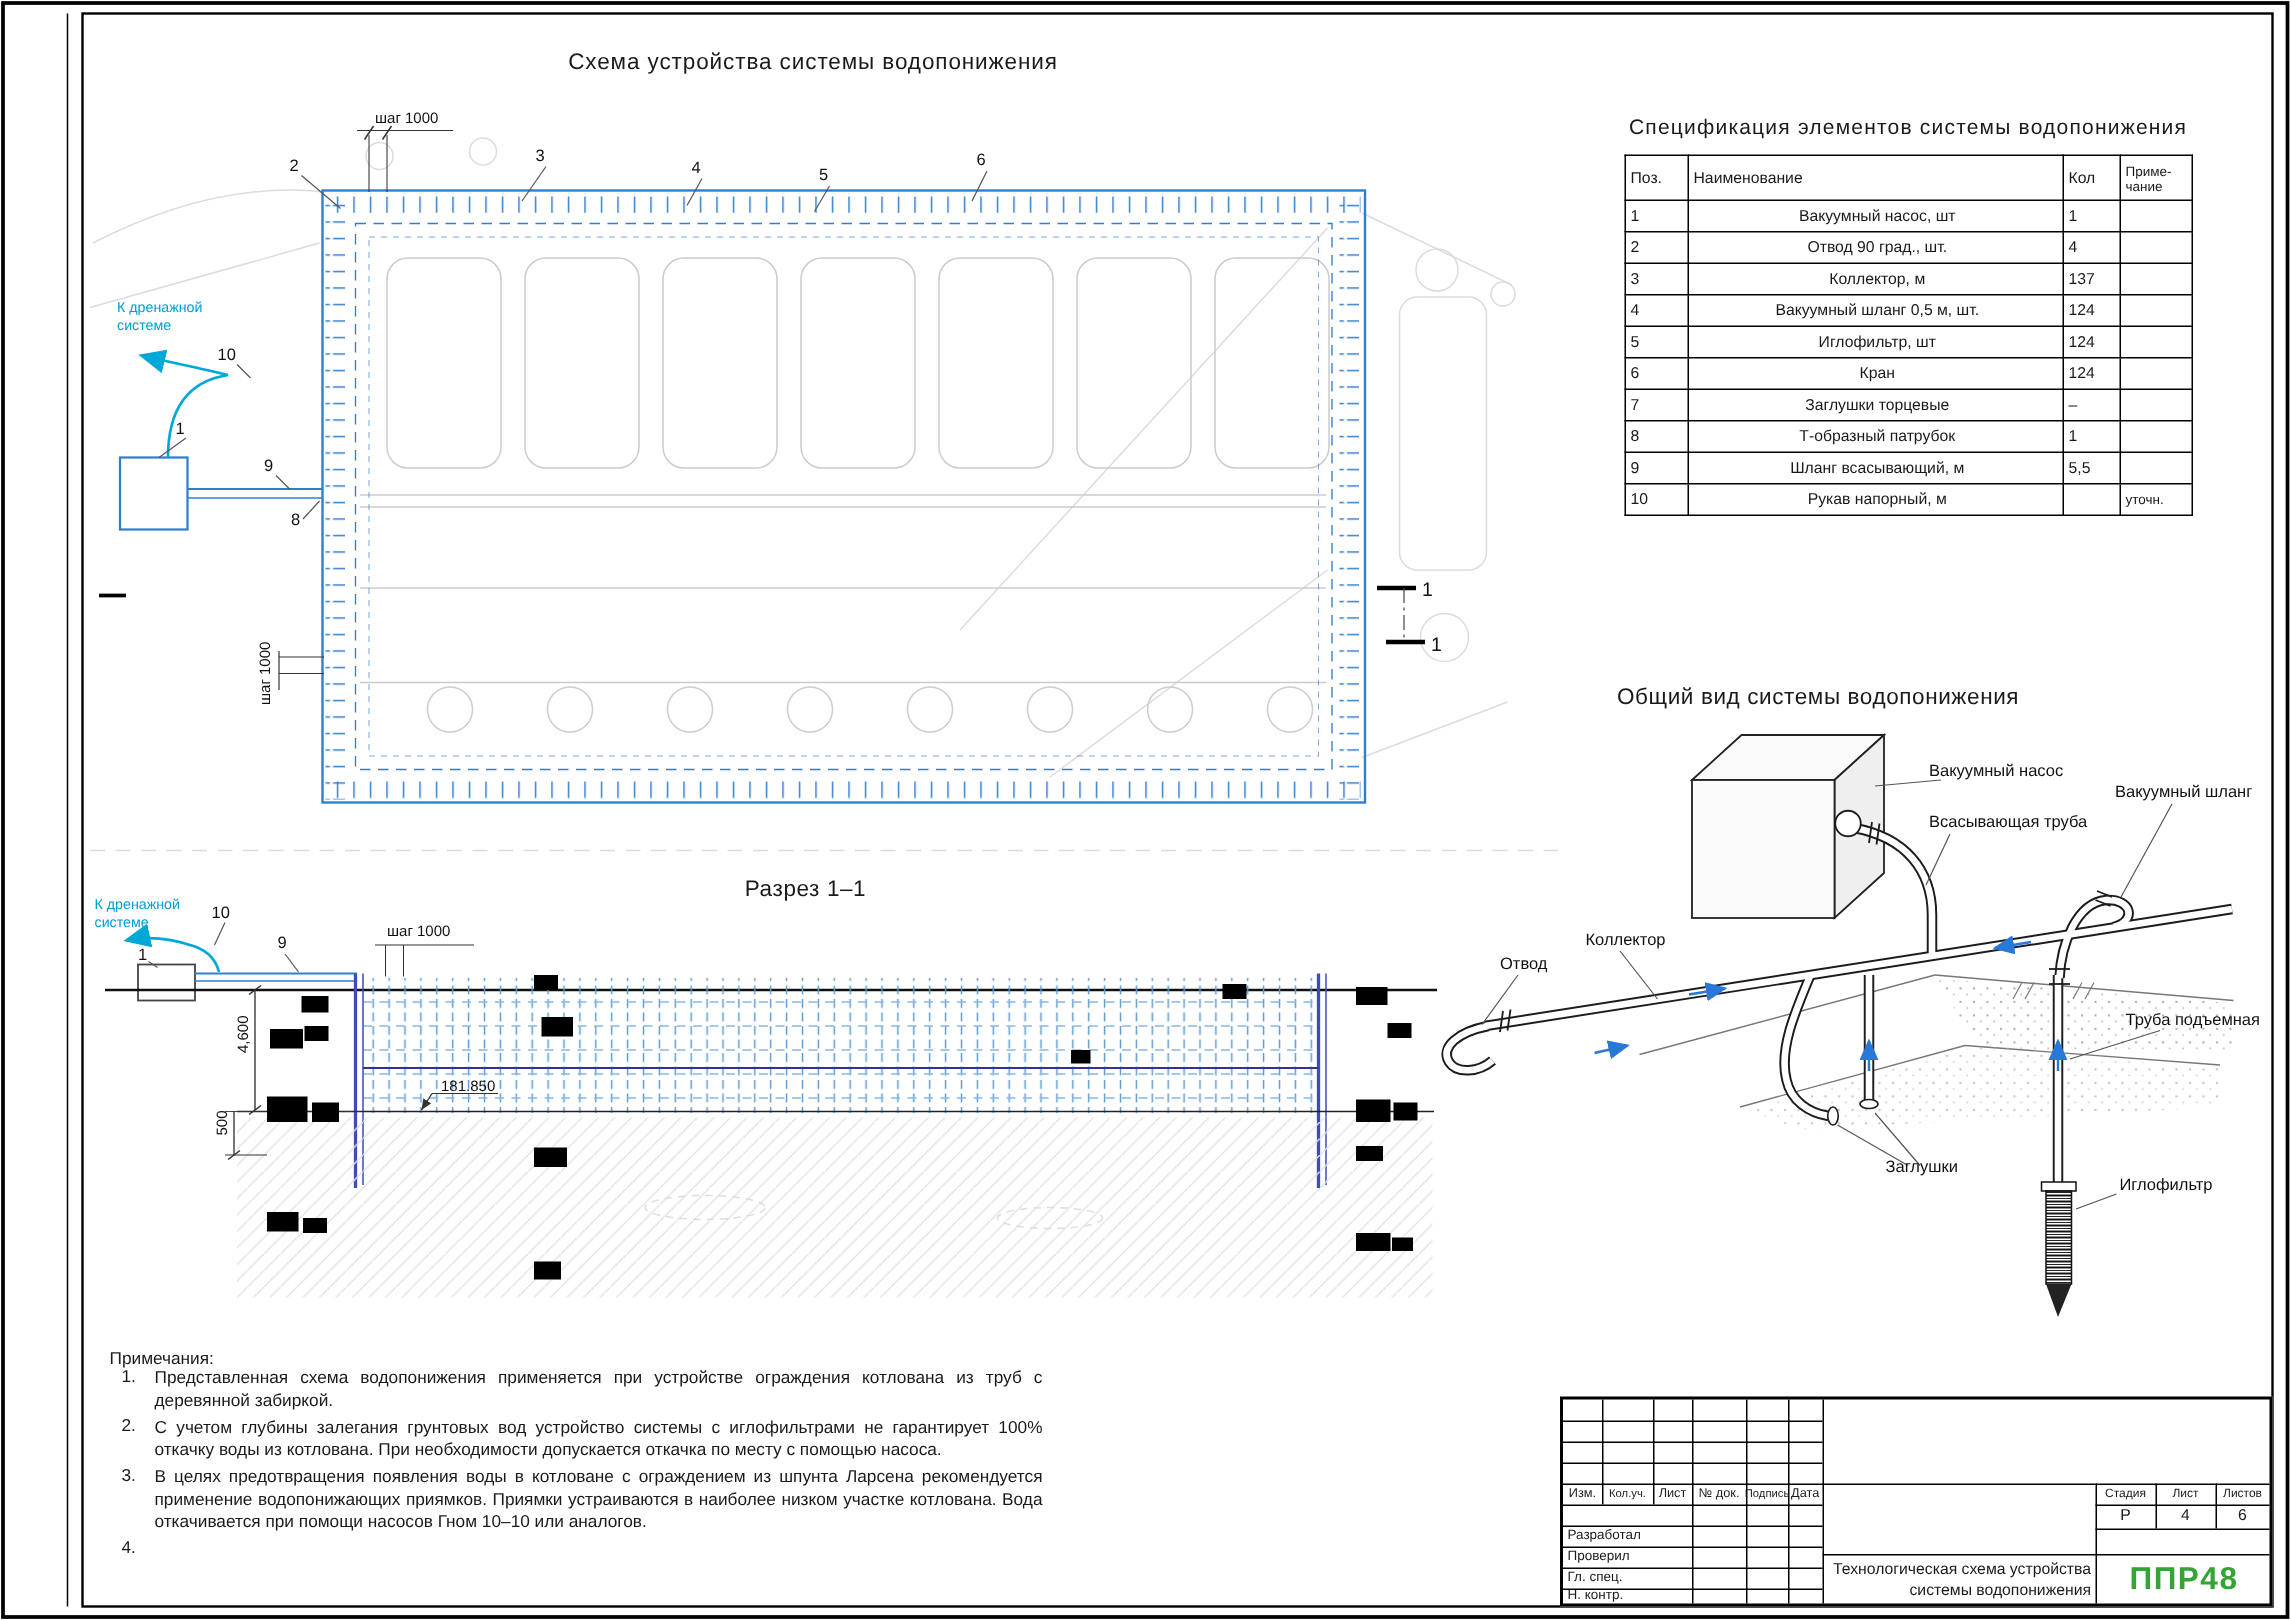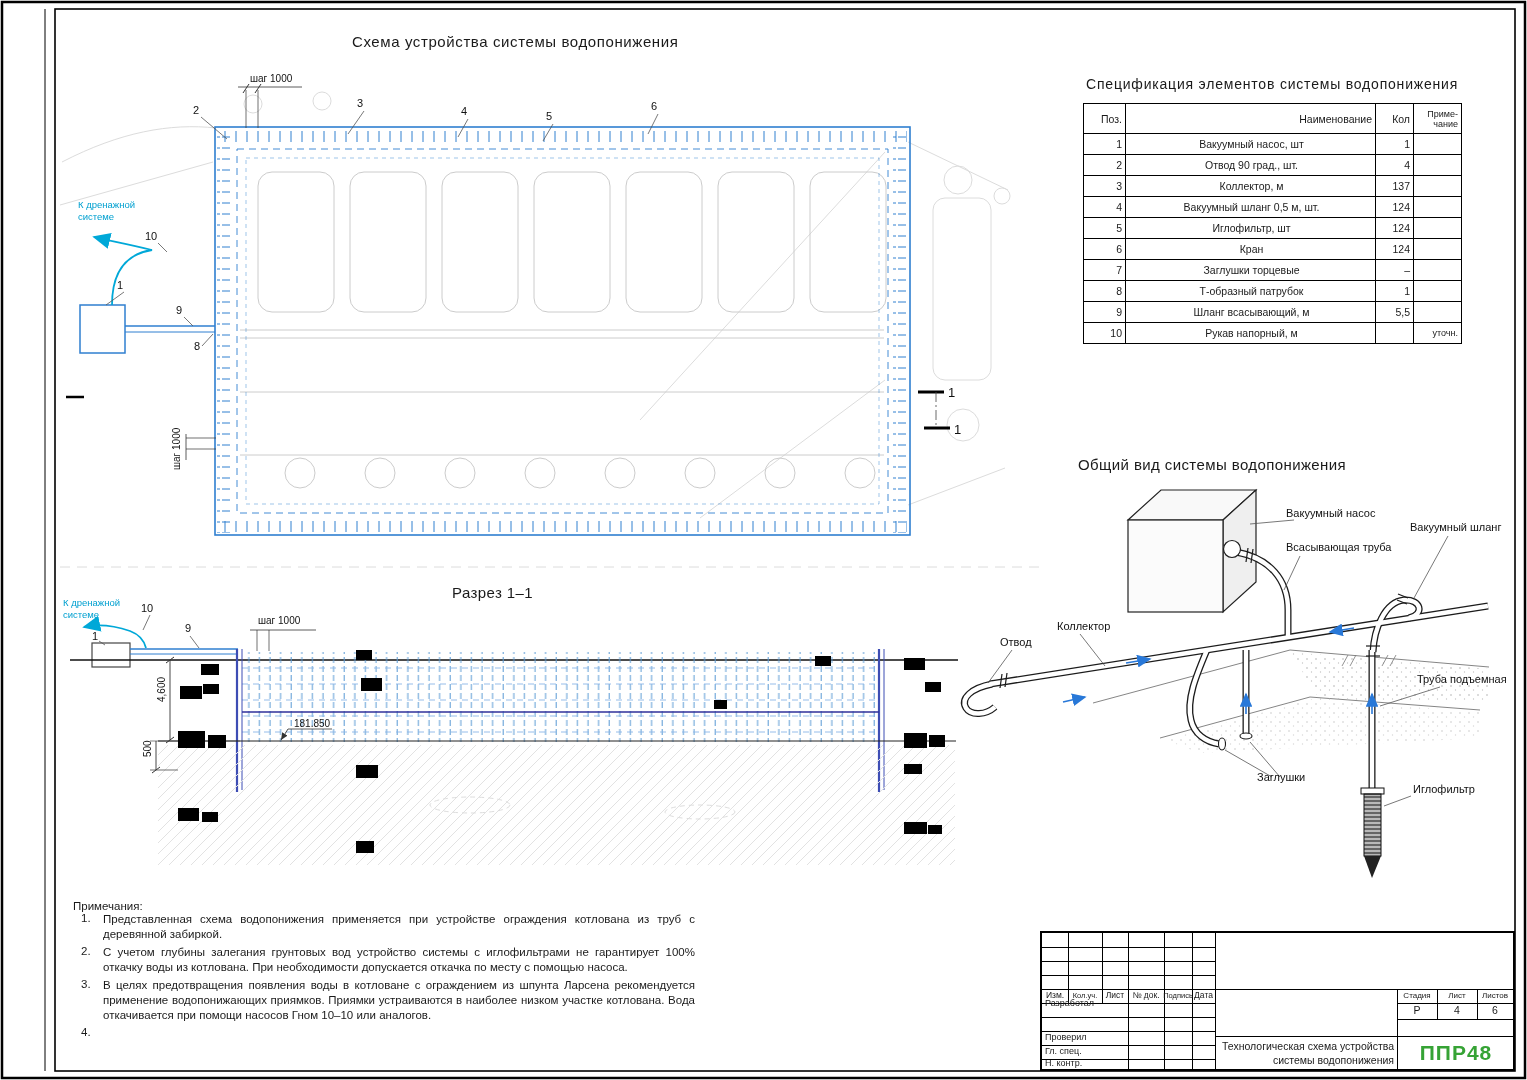--- a/index.html
+++ b/index.html
@@ -1,26 +1,26 @@
 <!DOCTYPE html>
 <html><head>
 <meta charset="utf-8">
 <style>
 *{margin:0;padding:0;box-sizing:border-box}
 html,body{width:1527px;height:1080px;background:#fff;font-family:"Liberation Sans",sans-serif;color:#1a1a1a}
 .sheet{position:relative;width:1527px;height:1080px;overflow:hidden;background:#fff}
 svg.canvas{position:absolute;left:0;top:0;font-family:"Liberation Sans",sans-serif}
 .t{position:absolute;white-space:nowrap}
-.plan-title{left:352px;top:33px;width:380px;font-size:15px;letter-spacing:.6px}
+.plan-title{left:352px;top:33px;width:380px;text-align:center;font-size:15px;letter-spacing:.6px}
 .gen-title{left:1078px;top:456px;font-size:15px;letter-spacing:.4px}
-.sec-title{left:452px;top:584px;width:170px;font-size:15px;letter-spacing:.4px}
+.sec-title{left:452px;top:584px;width:170px;text-align:center;font-size:15px;letter-spacing:.4px}
 .spec{position:absolute;left:1083px;top:76px}
 .spec-title{font-size:14px;letter-spacing:.8px;margin-left:3px}
 .spec-table{border-collapse:collapse;margin-top:11px;border:1.5px solid #000}
-.spec-table th,.spec-table td{border:1px solid #000;font-weight:normal;font-size:10.5px;padding:0 3px;height:21px;text-align:right}
+.spec-table th,.spec-table td{border:1px solid #000;font-weight:normal;font-size:10.5px;padding:0 3px;height:21px;text-align:left}
 .spec-table thead th{height:30px}
 th.c-pos{width:42px}th.c-name{width:250px}th.c-qty{width:38px}
 th.c-note,td.c-note{font-size:9px;white-space:pre-line;width:48px}
 td.c-name{text-align:center;padding-left:5px}
 .notes{position:absolute;left:73px;top:900px;width:680px;font-size:11.5px}
 .notes-title{margin-bottom:0}
 .note-item{display:flex;margin-bottom:3px}
 .note-num{width:30px;padding-left:8px;flex:none}
 .note-text{width:592px;text-align:justify;line-height:1.3}
 .stamp{position:absolute;left:1040px;top:931px;width:475px;height:140px;border:2px solid #000;background:#fff}
@@ -494,21 +494,21 @@
   <div class="hl" style="top:112px;left:0;width:173px"></div>
   <div class="hl" style="top:126px;left:0;width:173px"></div>
 
   <div class="sc" style="left:0;top:56px;width:26px;height:14px">Изм.</div>
   <div class="sc" style="left:26px;top:56px;width:34px;height:14px;font-size:7.5px">Кол.уч.</div>
   <div class="sc" style="left:60px;top:56px;width:26px;height:14px">Лист</div>
   <div class="sc" style="left:86px;top:56px;width:36px;height:14px">№ док.</div>
   <div class="sc" style="left:122px;top:56px;width:28px;height:14px;font-size:7.5px">Подпись</div>
   <div class="sc" style="left:150px;top:56px;width:23px;height:14px">Дата</div>
 
-  <div class="sc left" style="left:0;top:64px;width:86px;height:14px">Разработал</div>
+  <div class="sc left" style="left:0;top:84px;width:86px;height:14px">Разработал</div>
   <div class="sc left" style="left:0;top:98px;width:86px;height:14px">Проверил</div>
   <div class="sc left" style="left:0;top:112px;width:86px;height:14px">Гл. спец.</div>
   <div class="sc left" style="left:0;top:124px;width:86px;height:14px">Н. контр.</div>
 
 
   <div class="sc" style="left:355px;top:56px;width:40px;height:14px;font-size:8px">Стадия</div>
   <div class="sc" style="left:395px;top:56px;width:40px;height:14px;font-size:8px">Лист</div>
   <div class="sc" style="left:435px;top:56px;width:36px;height:14px;font-size:8px">Листов</div>
   <div class="sc" style="left:355px;top:70px;width:40px;height:16px;font-size:10.5px">Р</div>
   <div class="sc" style="left:395px;top:70px;width:40px;height:16px;font-size:10.5px">4</div>

